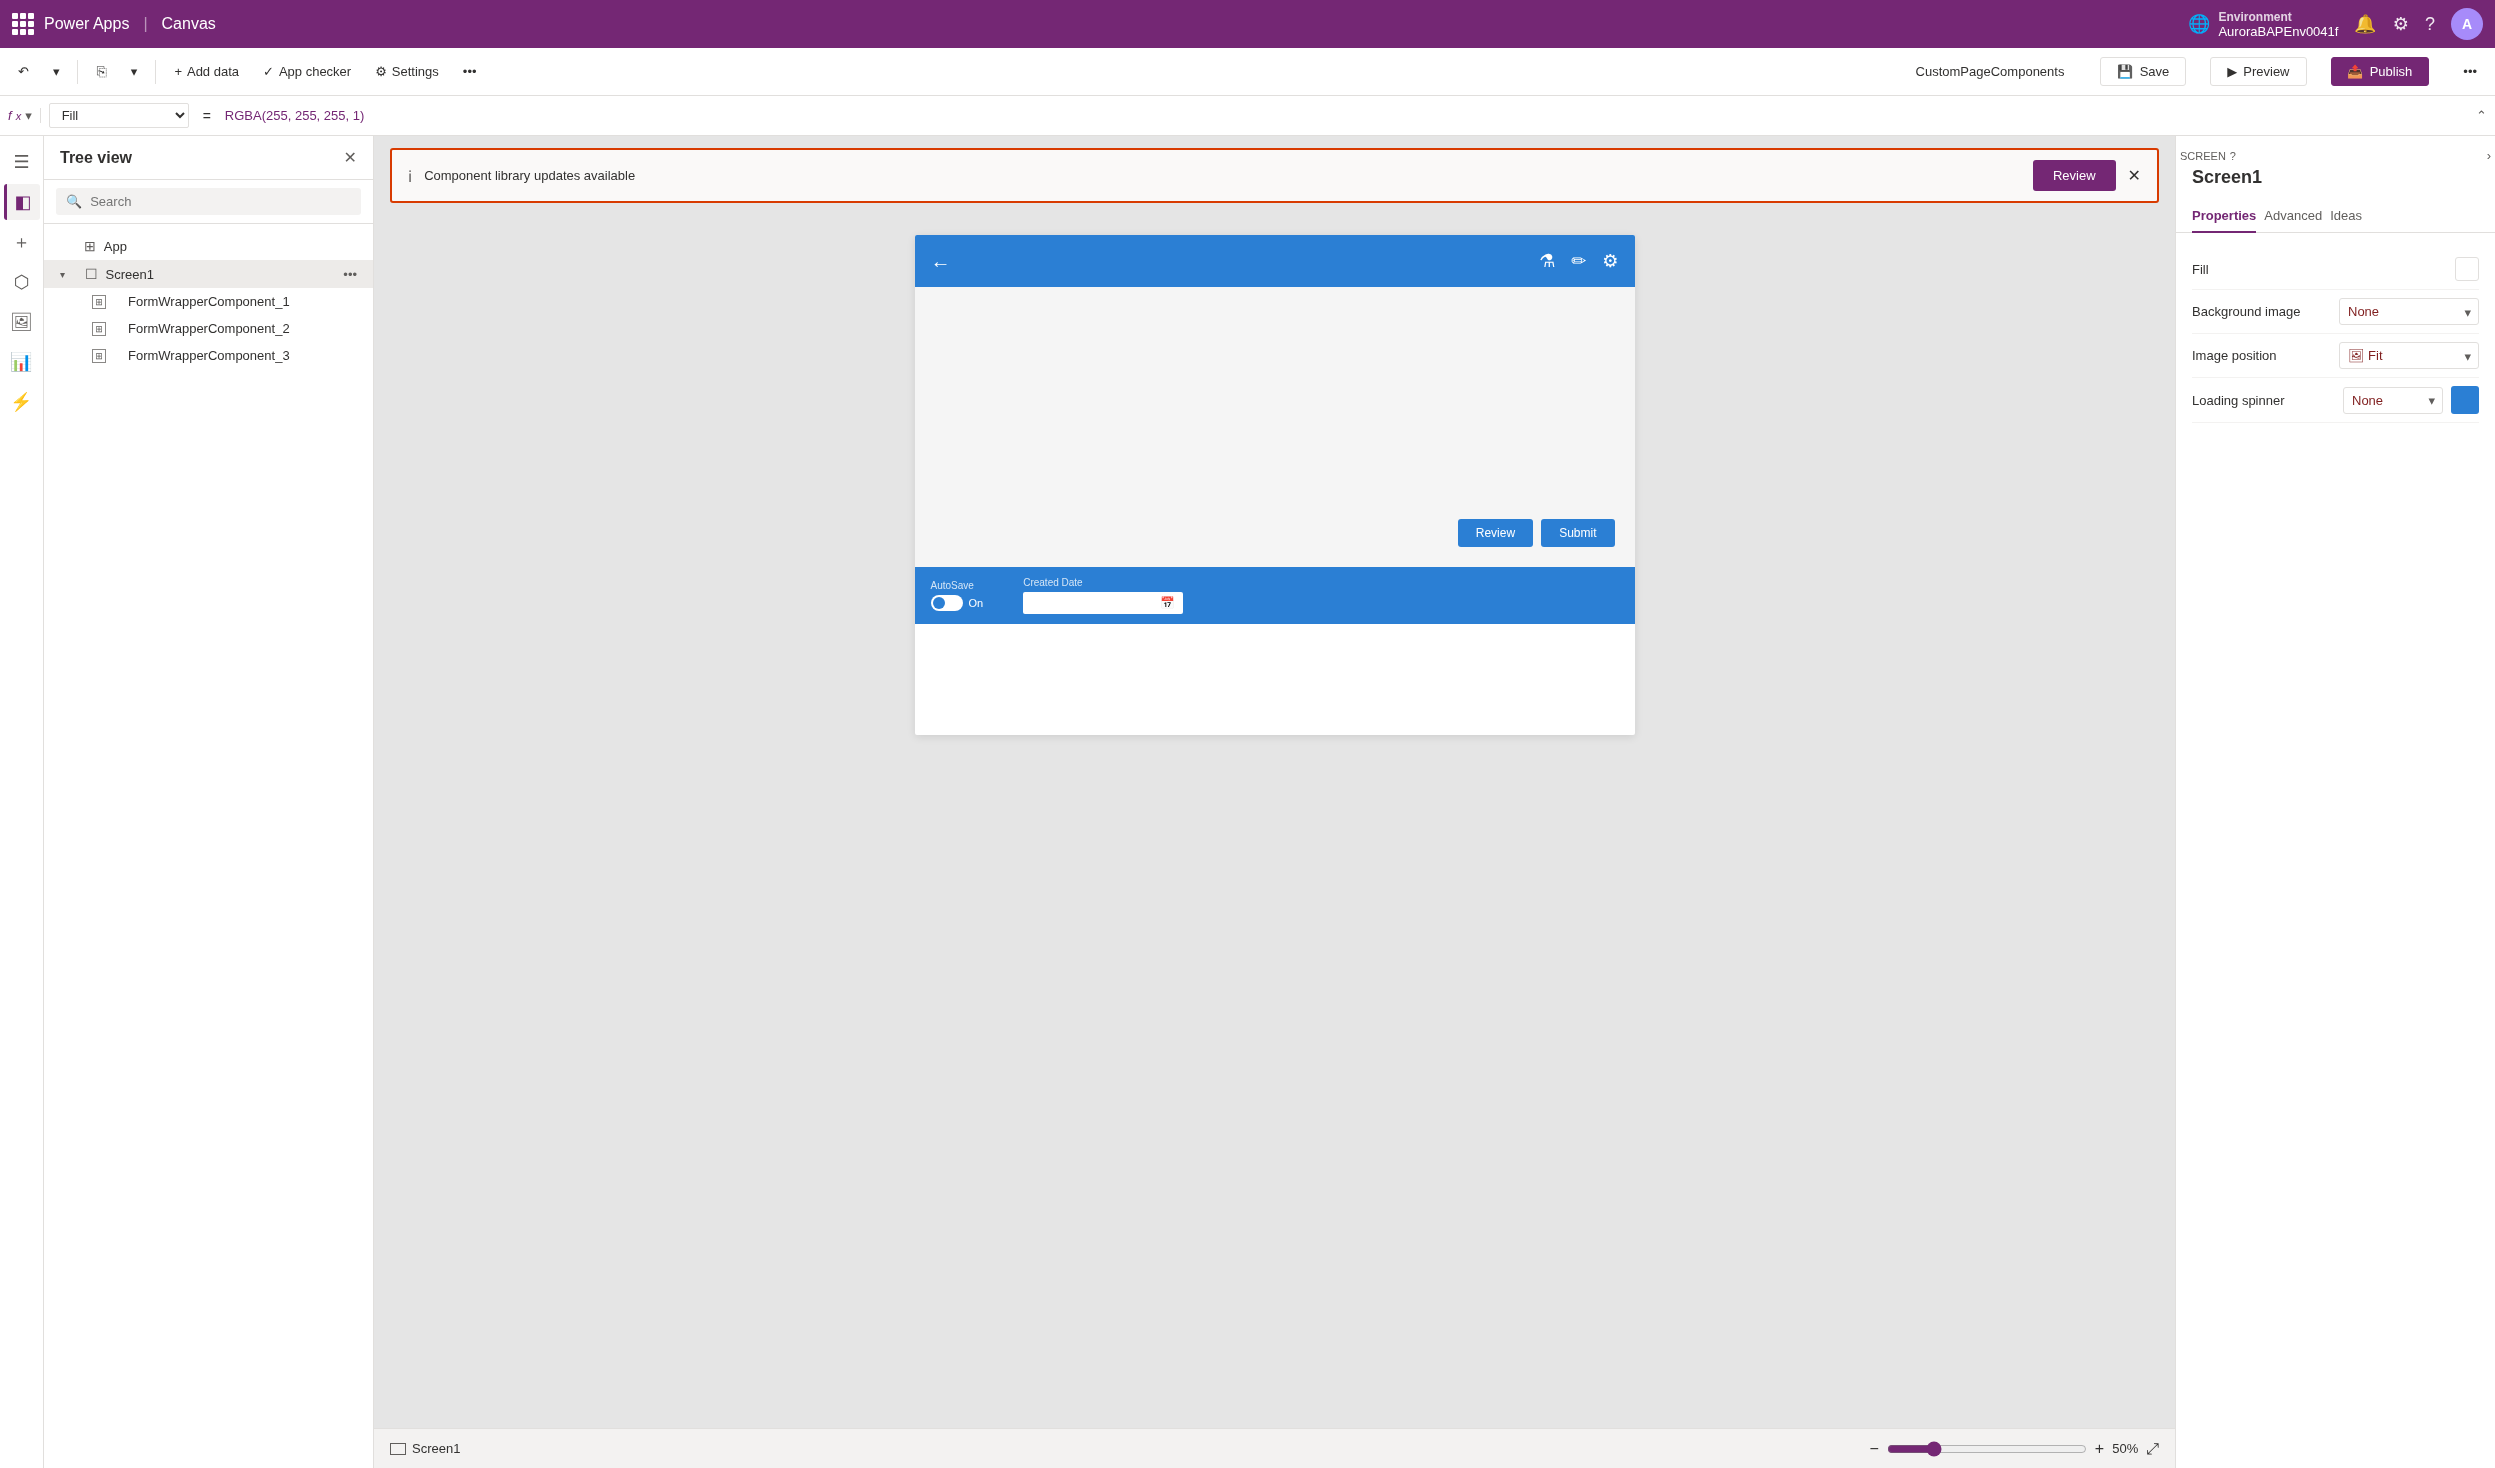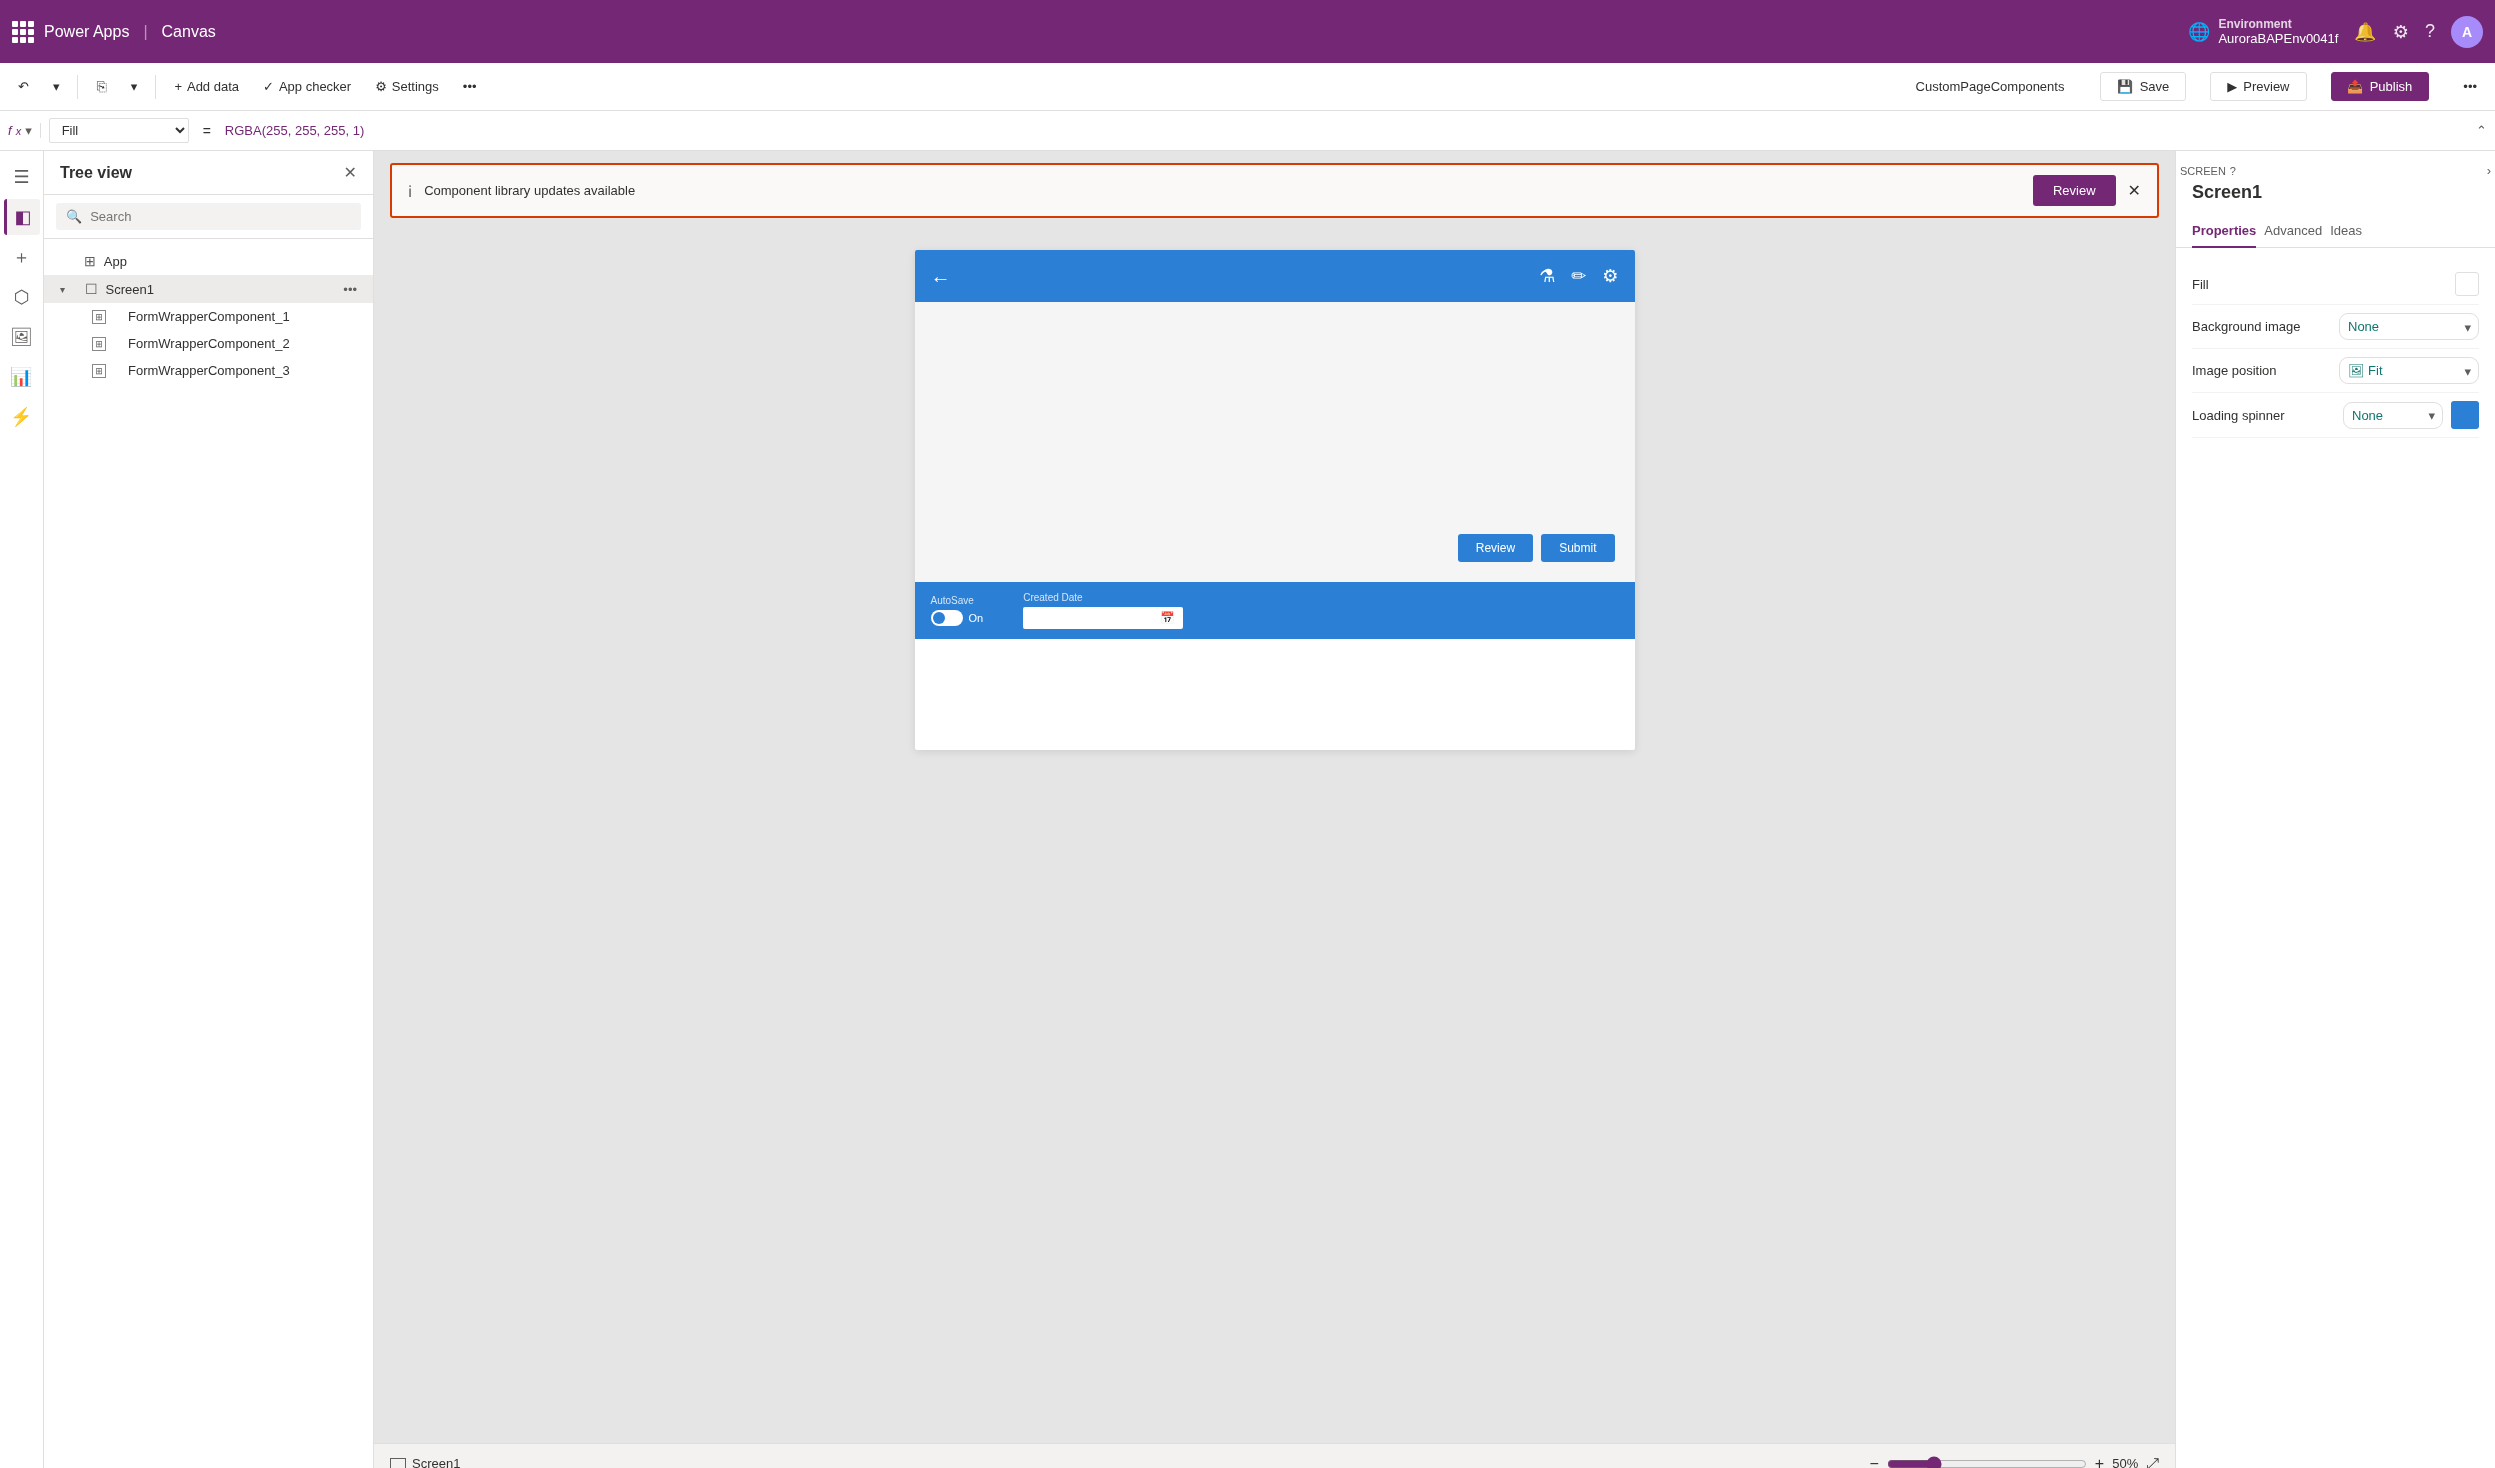--- a/index.html
+++ b/index.html
@@ -1,21 +1,21 @@
 <!DOCTYPE html>
 <html><head>
   <meta charset="utf-8">
   <style>
     * { box-sizing: border-box; margin: 0; padding: 0; }
     body { font-family: 'Segoe UI', sans-serif; font-size: 13px; background: #f3f2f1; overflow: hidden; width: 2495px; height: 1468px; }
 
     
     .top-bar {
       background: #742774;
-      height: 63px;
+      height: 48px;
       display: flex;
       align-items: center;
       padding: 16px 12px;
       color: white;
       gap: 12px;
     }
     .top-bar-grid { display: grid; grid-template-columns: 1fr 1fr 1fr; align-items: center; width: 100%; }
     .app-title { display: flex; align-items: center; gap: 10px; color: white; font-size: 16px; font-weight: 400; }
     .top-bar-right { display: flex; align-items: center; gap: 16px; justify-content: flex-end; }
     .env-info { display: flex; align-items: center; gap: 8px; color: white; font-size: 12px; }
@@ -257,22 +257,22 @@
     .panel-tab.active { color: #742774; border-bottom-color: #742774; font-weight: 600; }
     .panel-content { padding: 16px; flex: 1; overflow-y: auto; }
     .prop-row {
       display: flex; align-items: center; justify-content: space-between;
       padding: 8px 0; border-bottom: 1px solid #f3f2f1;
     }
     .prop-label { color: #323130; font-size: 13px; }
     .prop-value { display: flex; align-items: center; gap: 8px; }
     .color-swatch { width: 24px; height: 24px; border-radius: 3px; border: 1px solid #e1dfdd; cursor: pointer; }
     .dropdown-select {
-      border: 1px solid #e1dfdd; border-radius: 9px; padding: 5px 28px 5px 8px;
-      font-size: 13px; color: #0f766e; background: white; cursor: pointer;
+      border: 1px solid #e1dfdd; border-radius: 3px; padding: 5px 28px 5px 8px;
+      font-size: 13px; color: #7f1d1d; background: white; cursor: pointer;
       appearance: none; background-image: none; min-width: 140px;
     }
     .select-wrapper { position: relative; }
     .select-wrapper::after { content: '▾'; position: absolute; right: 8px; top: 50%; transform: translateY(-50%); pointer-events: none; color: #605e5c; }
     .color-btn { width: 28px; height: 28px; background: #2b7fd4; border-radius: 3px; border: none; cursor: pointer; }
 
     .waffle-icon { display: grid; grid-template-columns: repeat(3,6px); gap: 2px; }
     .waffle-dot { width: 6px; height: 6px; background: white; border-radius: 1px; }
   </style>
 </head>

